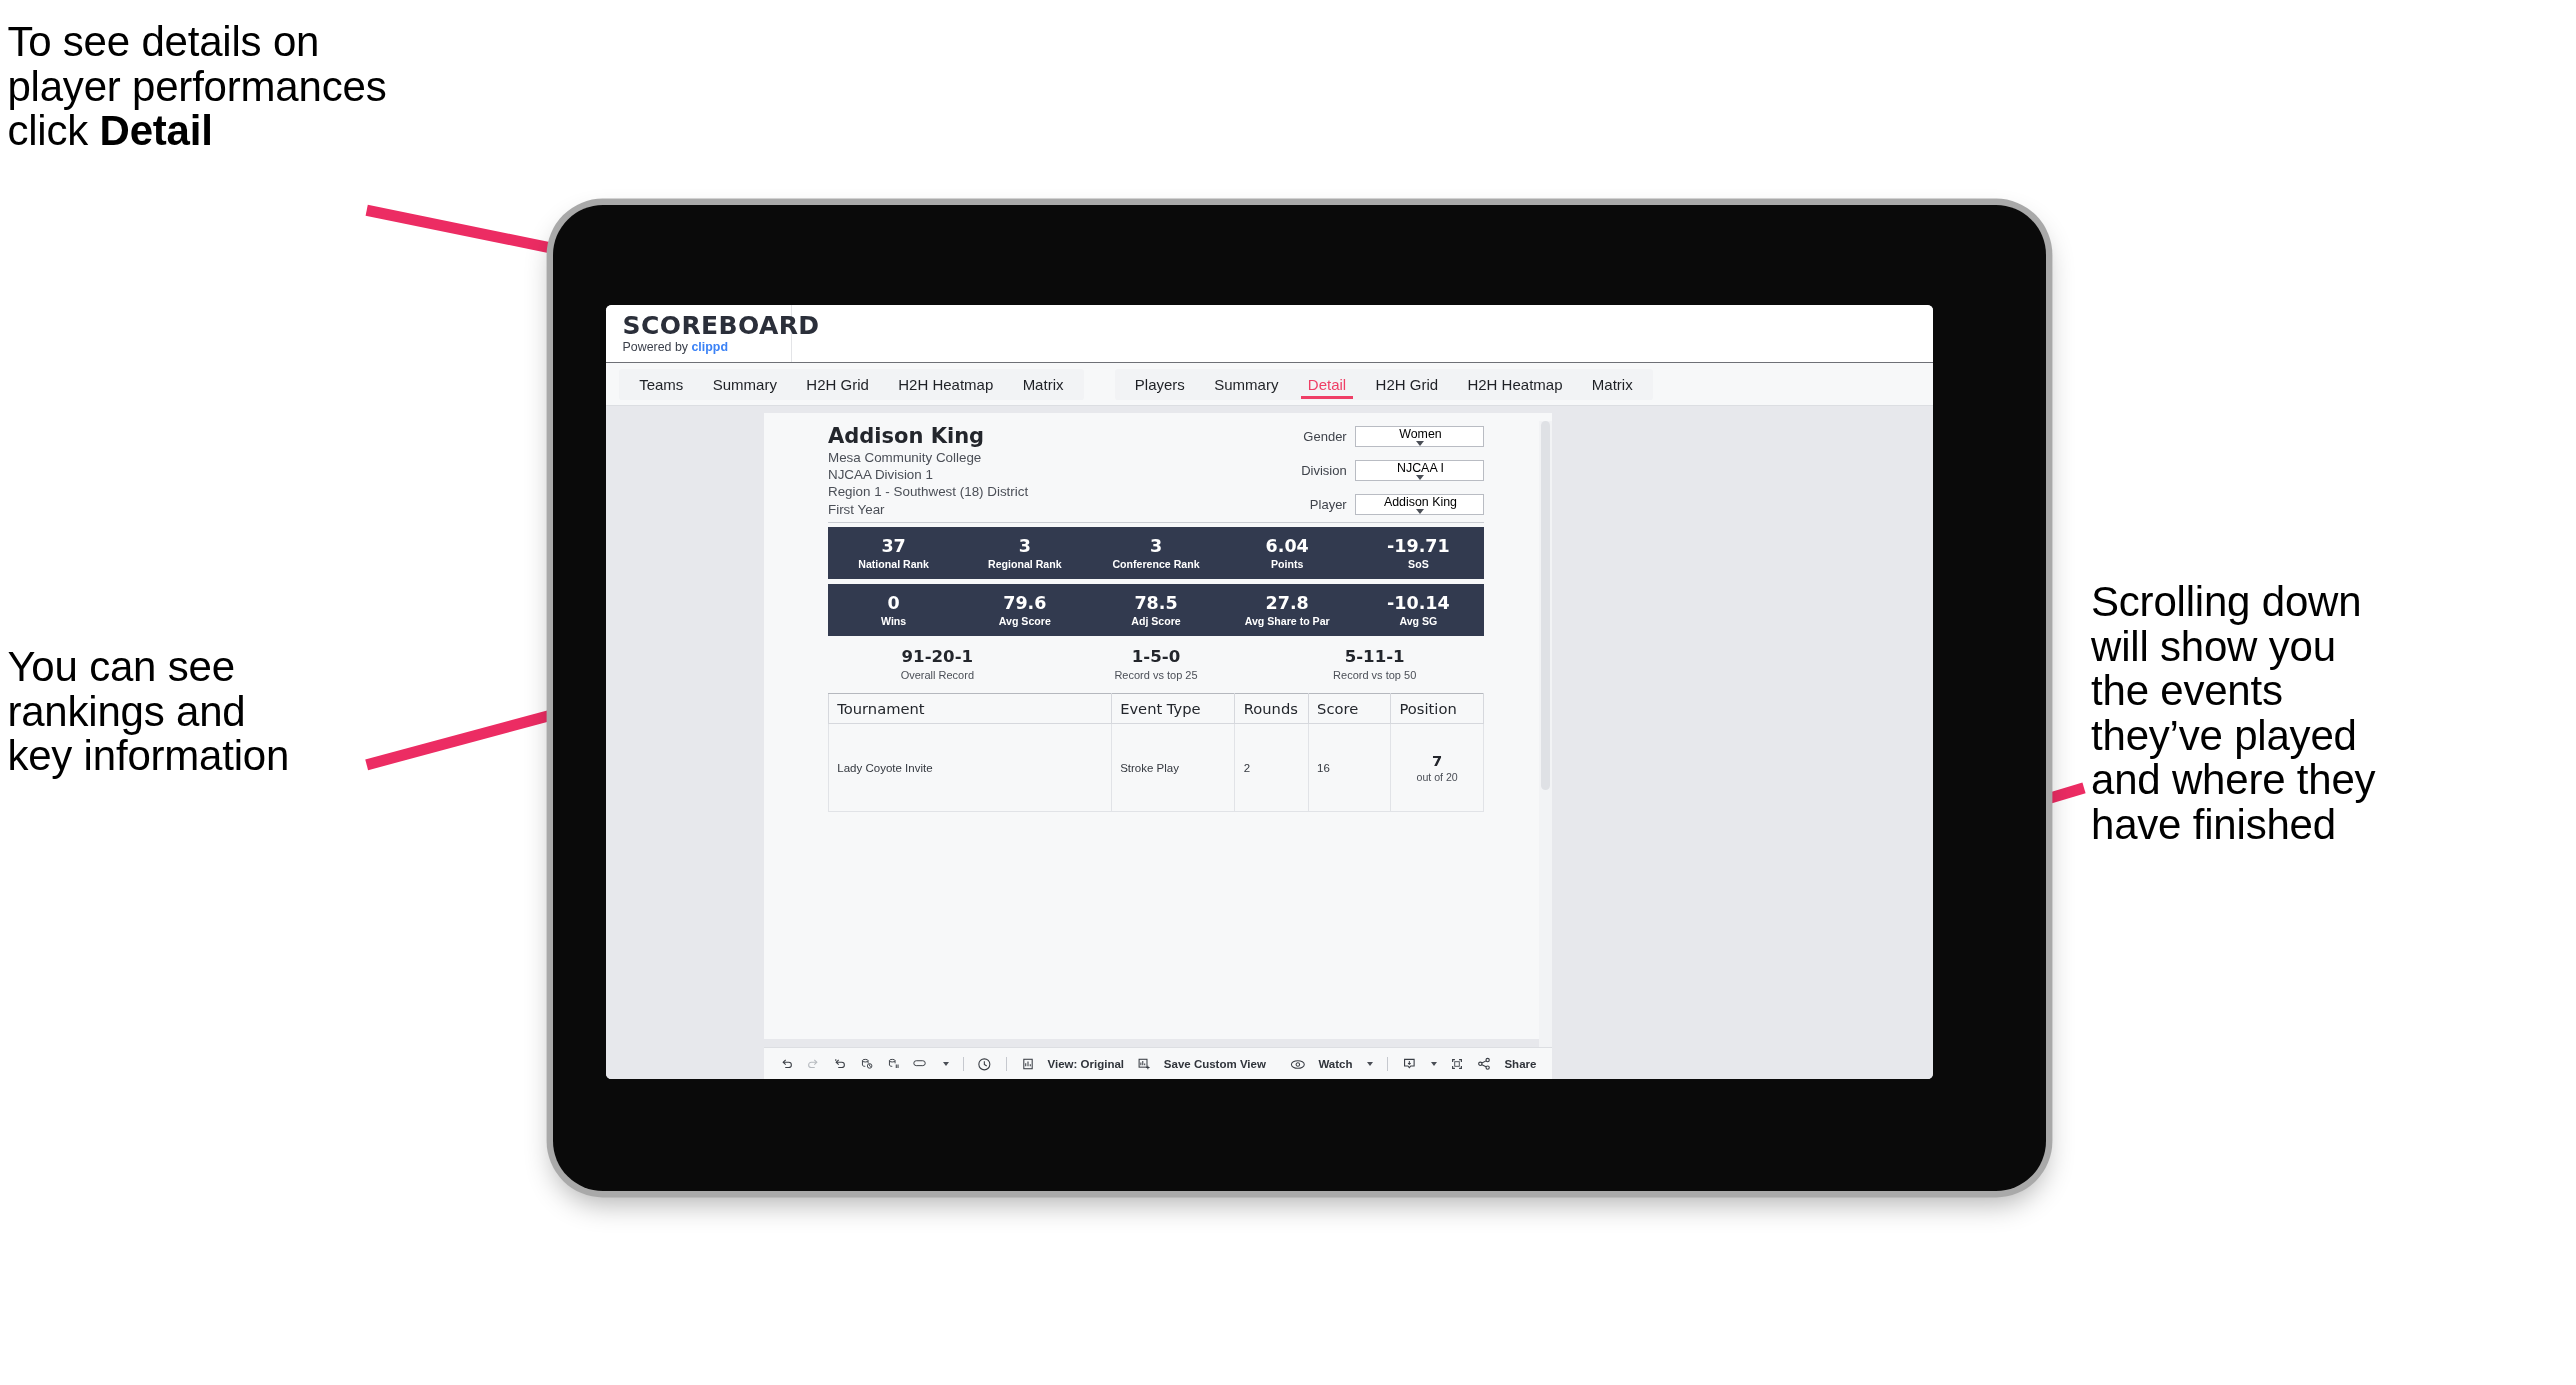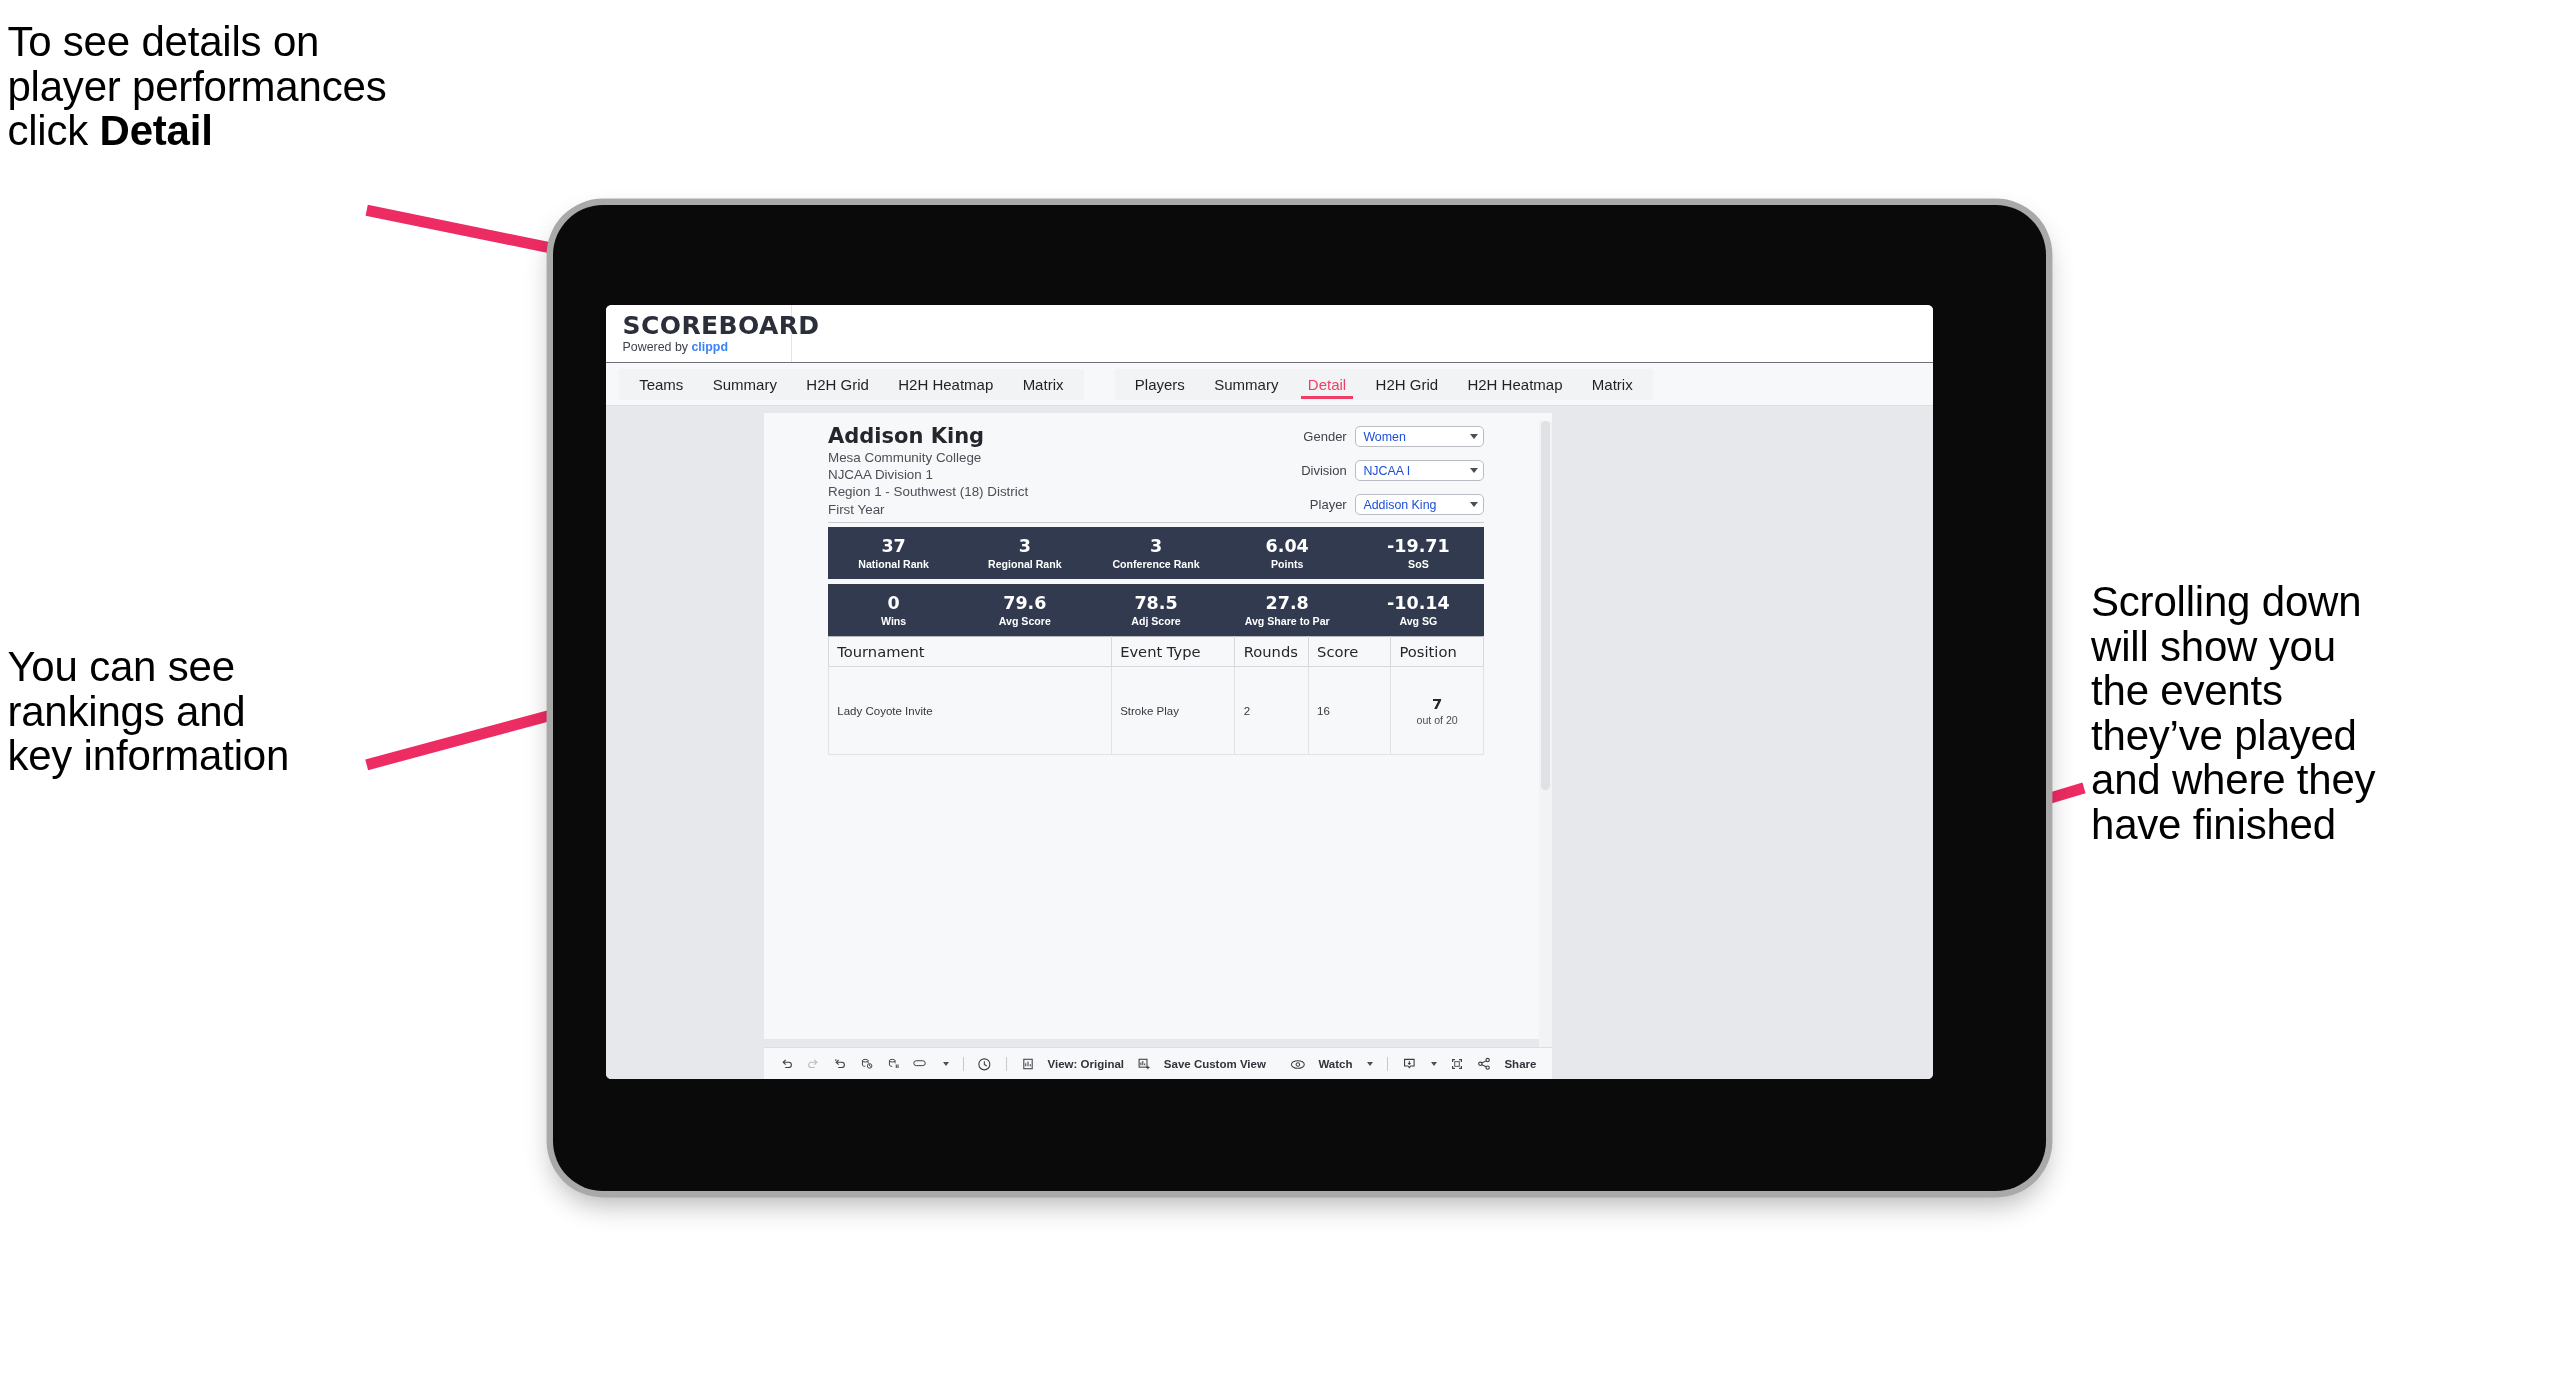--- a/index.html
+++ b/index.html
@@ -204,29 +204,30 @@
   .filter-label {
     font-size: 13px;
     color: #3f434b;
     margin-right: 8.3px;
   }
   .filter-select {
     width: 129px;
     height: 21px;
     background: #ffffff;
     border: 0.9px solid #b9bcc3;
-    border-radius: 5px;
+    border-radius: 0;
     display: flex;
     align-items: center;
     justify-content: space-between;
     padding: 0 5.5px 0 7.4px;
     box-sizing: border-box;
     font-size: 12.4px;
-    color: #1d4ed8;
+    color: #000000;
     cursor: pointer;
+    flex-direction: column;
   }
   .caret {
     width: 0; height: 0;
     border-left: 4.1px solid transparent;
     border-right: 4.1px solid transparent;
     border-top: 5px solid #4a4e56;
   }
 
   
   .statbar {
@@ -528,20 +529,34 @@
             <div class="stat">
               <div class="stat-value">27.8</div>
               <div class="stat-label">Avg Share to Par</div>
             </div>
             <div class="stat">
               <div class="stat-value">-10.14</div>
               <div class="stat-label">Avg SG</div>
             </div>
           </div>
 
+          <div id="records">
+            <div class="record">
+              <div class="record-value">91-20-1</div>
+              <div class="record-label">Overall Record</div>
+            </div>
+            <div class="record">
+              <div class="record-value">1-5-0</div>
+              <div class="record-label">Record vs top 25</div>
+            </div>
+            <div class="record">
+              <div class="record-value">5-11-1</div>
+              <div class="record-label">Record vs top 50</div>
+            </div>
+          </div>
 
           <table id="events-table">
             <colgroup>
               <col class="c-tournament">
                 <col class="c-event">
                 <col class="c-rounds">
                 <col class="c-score">
                 <col class="c-position">
             </colgroup>
             <thead>

